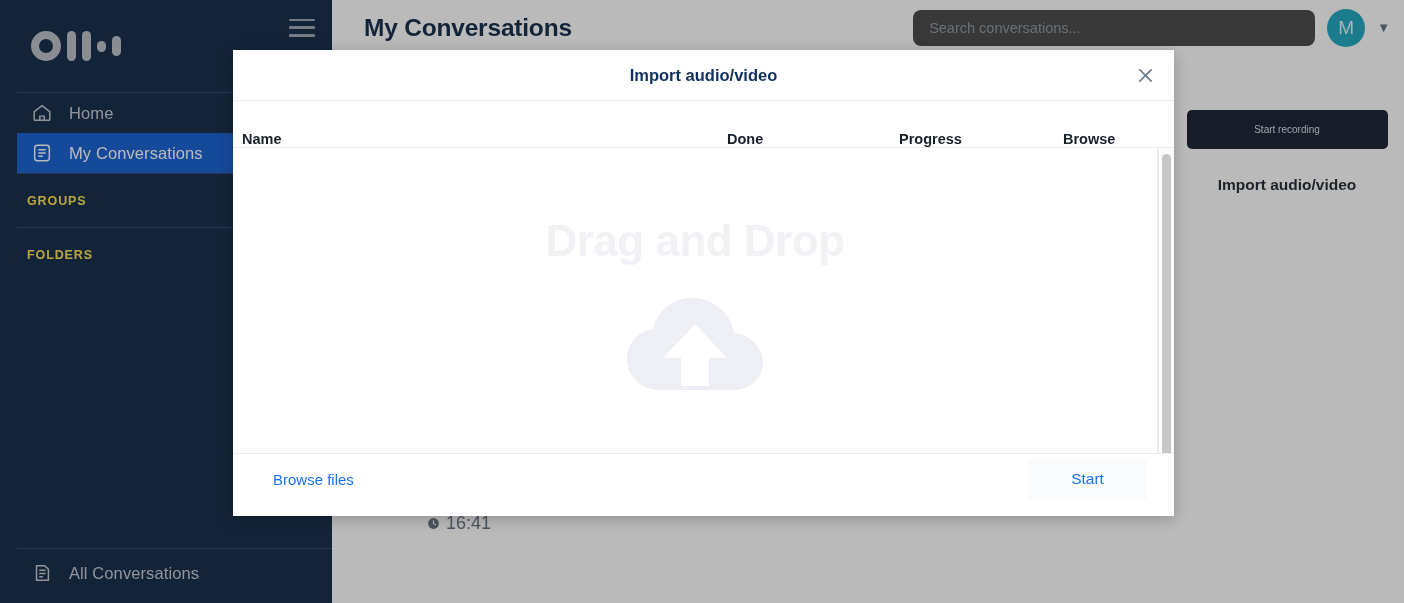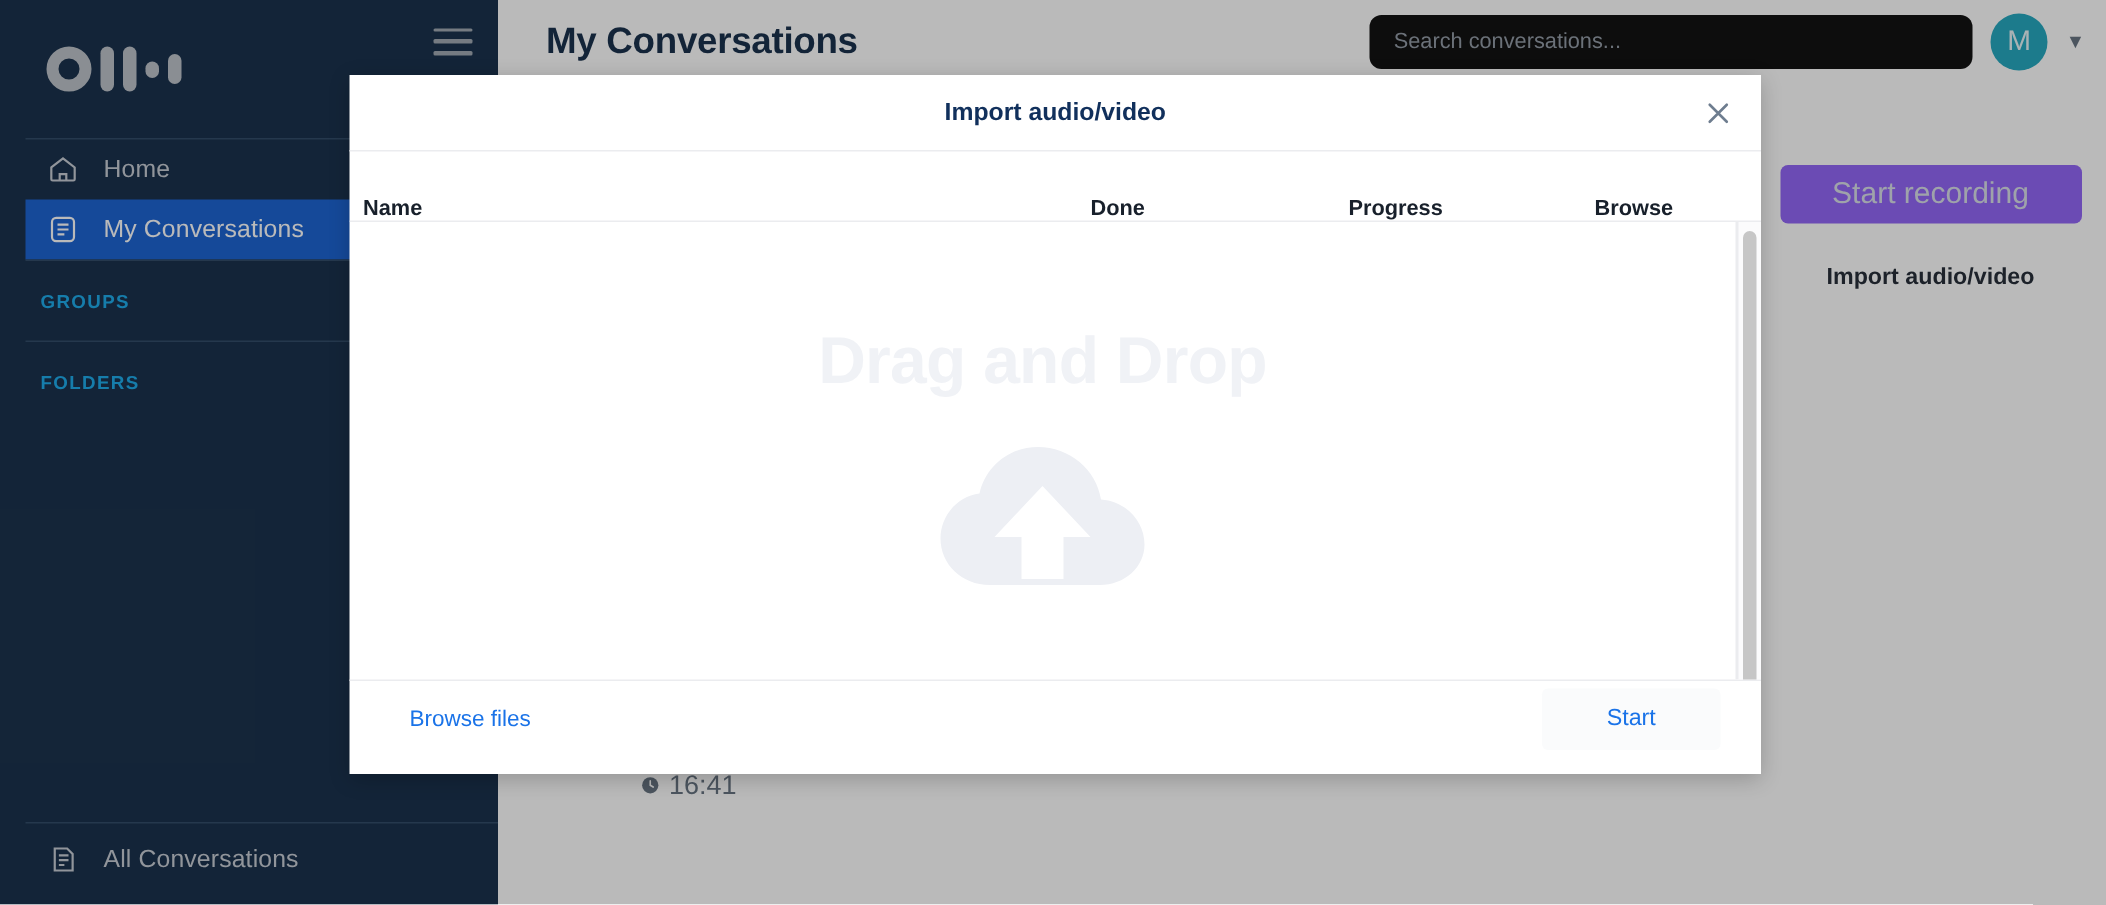--- a/index.html
+++ b/index.html
@@ -60,21 +60,21 @@
     width: 34px; flex: 0 0 34px;
     display: flex; align-items: center; justify-content: center;
   }
   .nav-item .nav-lbl { padding-left: 10px; letter-spacing: .1px; }
   .nav-item.active { background: #0d59cf; color: #ffffff; }
   .nav-item.active .nav-ico svg { stroke: #ffffff; }
 
   .section-head {
     font-size: 12.5px;
     letter-spacing: .9px;
-    color: #0ea5e9;
+    color: #fde047;
     padding: 0 0 0 10px;
     height: 53px;
     display: flex; align-items: center;
     font-weight: 600;
   }
   .sidebar-spacer { flex: 1 1 auto; }
   .bottom-nav { padding-bottom: 6px; }
 
   
   .main {
@@ -102,21 +102,21 @@
   .page-title {
     font-size: 24.5px; font-weight: bold; color: #0a2340;
     padding-left: 32px; letter-spacing: -.2px;
   }
   .topbar-right {
     margin-left: auto; display: flex; align-items: center; gap: 12px;
     padding-right: 14px;
   }
   .search-box {
     width: 402px; height: 36px;
-    background: #000000; border-radius: 8px;
+    background: #404040; border-radius: 8px;
     display: flex; align-items: center;
     padding: 0 16px;
     font-size: 14.5px; color: #8b949f;
   }
   .avatar {
     width: 38px; height: 38px; border-radius: 50%;
     background: #17a2bb; color: #e6f4f7;
     display: flex; align-items: center; justify-content: center;
     font-size: 19px;
   }
@@ -130,23 +130,23 @@
     font-size: 18px; color: #5d6b7a;
   }
   .right-rail {
     width: 234px; flex: 0 0 234px;
     padding-top: 55px;
     display: flex; flex-direction: column; align-items: center;
     gap: 27px;
   }
   .btn-record {
     width: 201px; height: 39px;
-    background: #8b5cf6; color: #d7dde8;
+    background: #0f172a; color: #d7dde8;
     border: none; border-radius: 5px;
-    font-size: 20px; font-family: inherit;
+    font-size: 10px; font-family: inherit;
     cursor: pointer;
   }
   .link-import {
     font-size: 15.5px; color: #18202b; font-weight: 600; cursor: pointer;
   }
 
   
   .backdrop {
     position: absolute; inset: 0;
     background: rgba(40,40,40,0.32);

